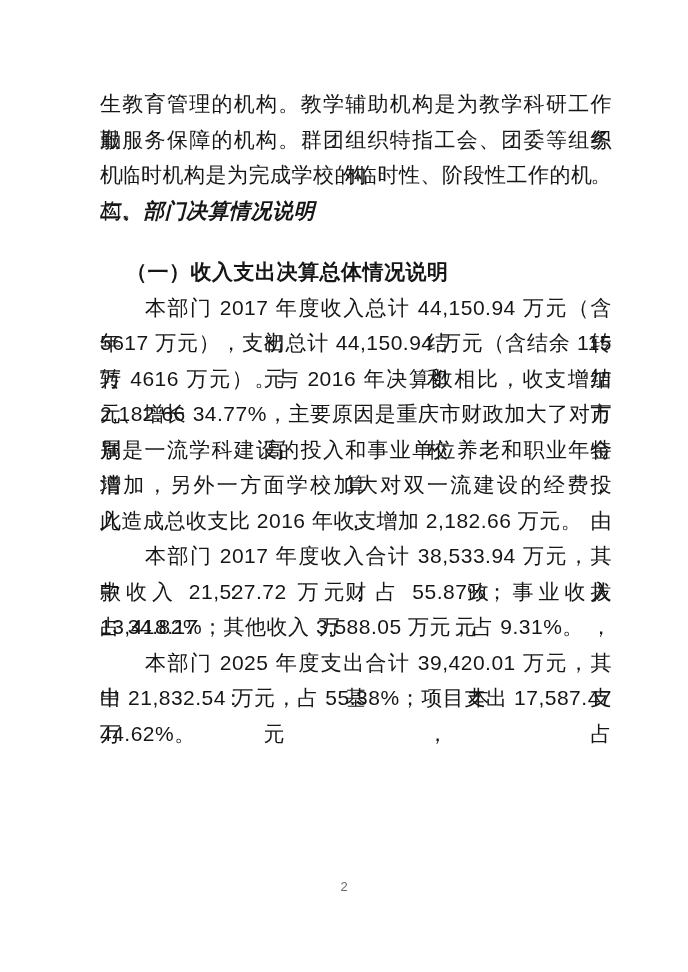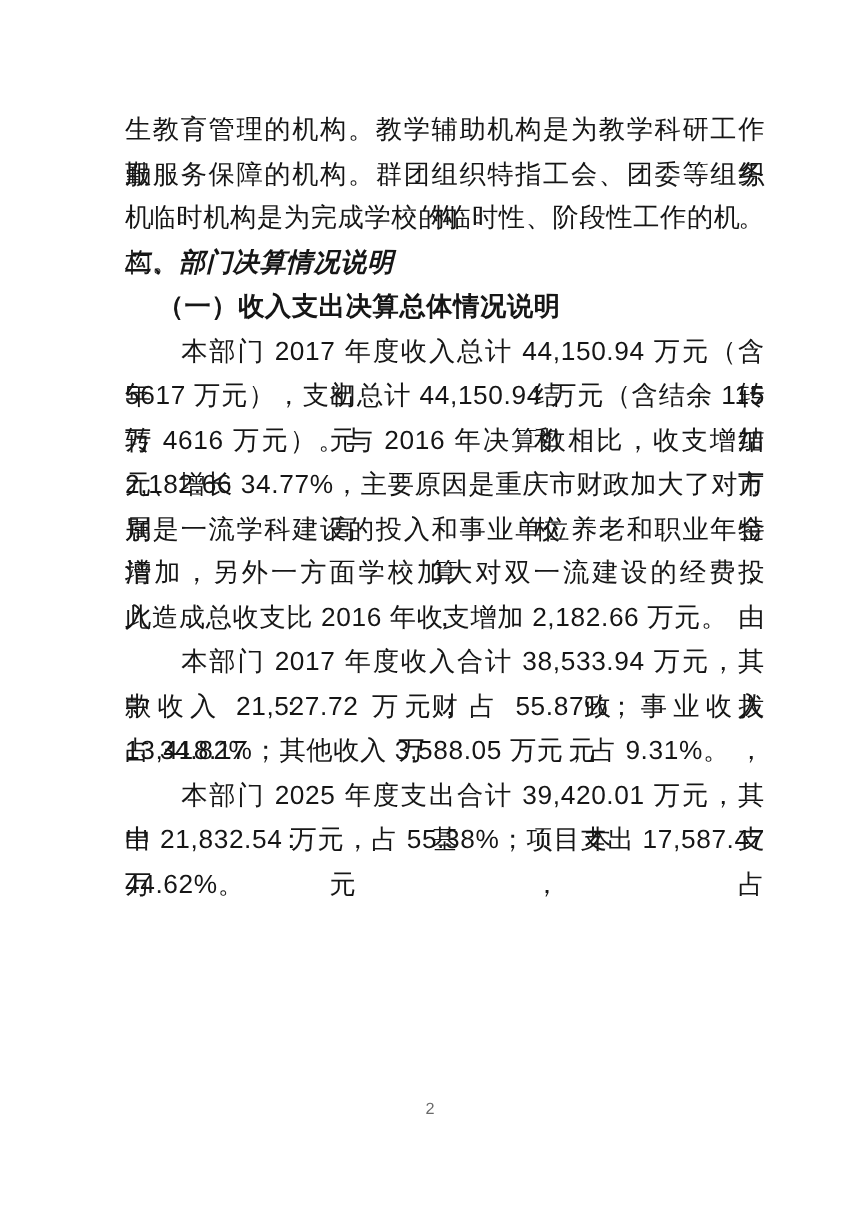--- a/index.html
+++ b/index.html
@@ -39,20 +39,21 @@
   .indent { text-indent: 45px; }
   .h1 {
     font-weight: 700;
     text-align: left;
     font-style: italic;
   }
   .h2 {
     font-weight: 700;
     text-align: left;
     padding-left: 26px;
+    margin-top: 26px;
   }
   .page-num {
     position: absolute;
     top: 878px;
     left: 0;
     width: 100%;
     text-align: center;
     font-size: 13px;
     line-height: 18px;
     color: #6a6a6a;

